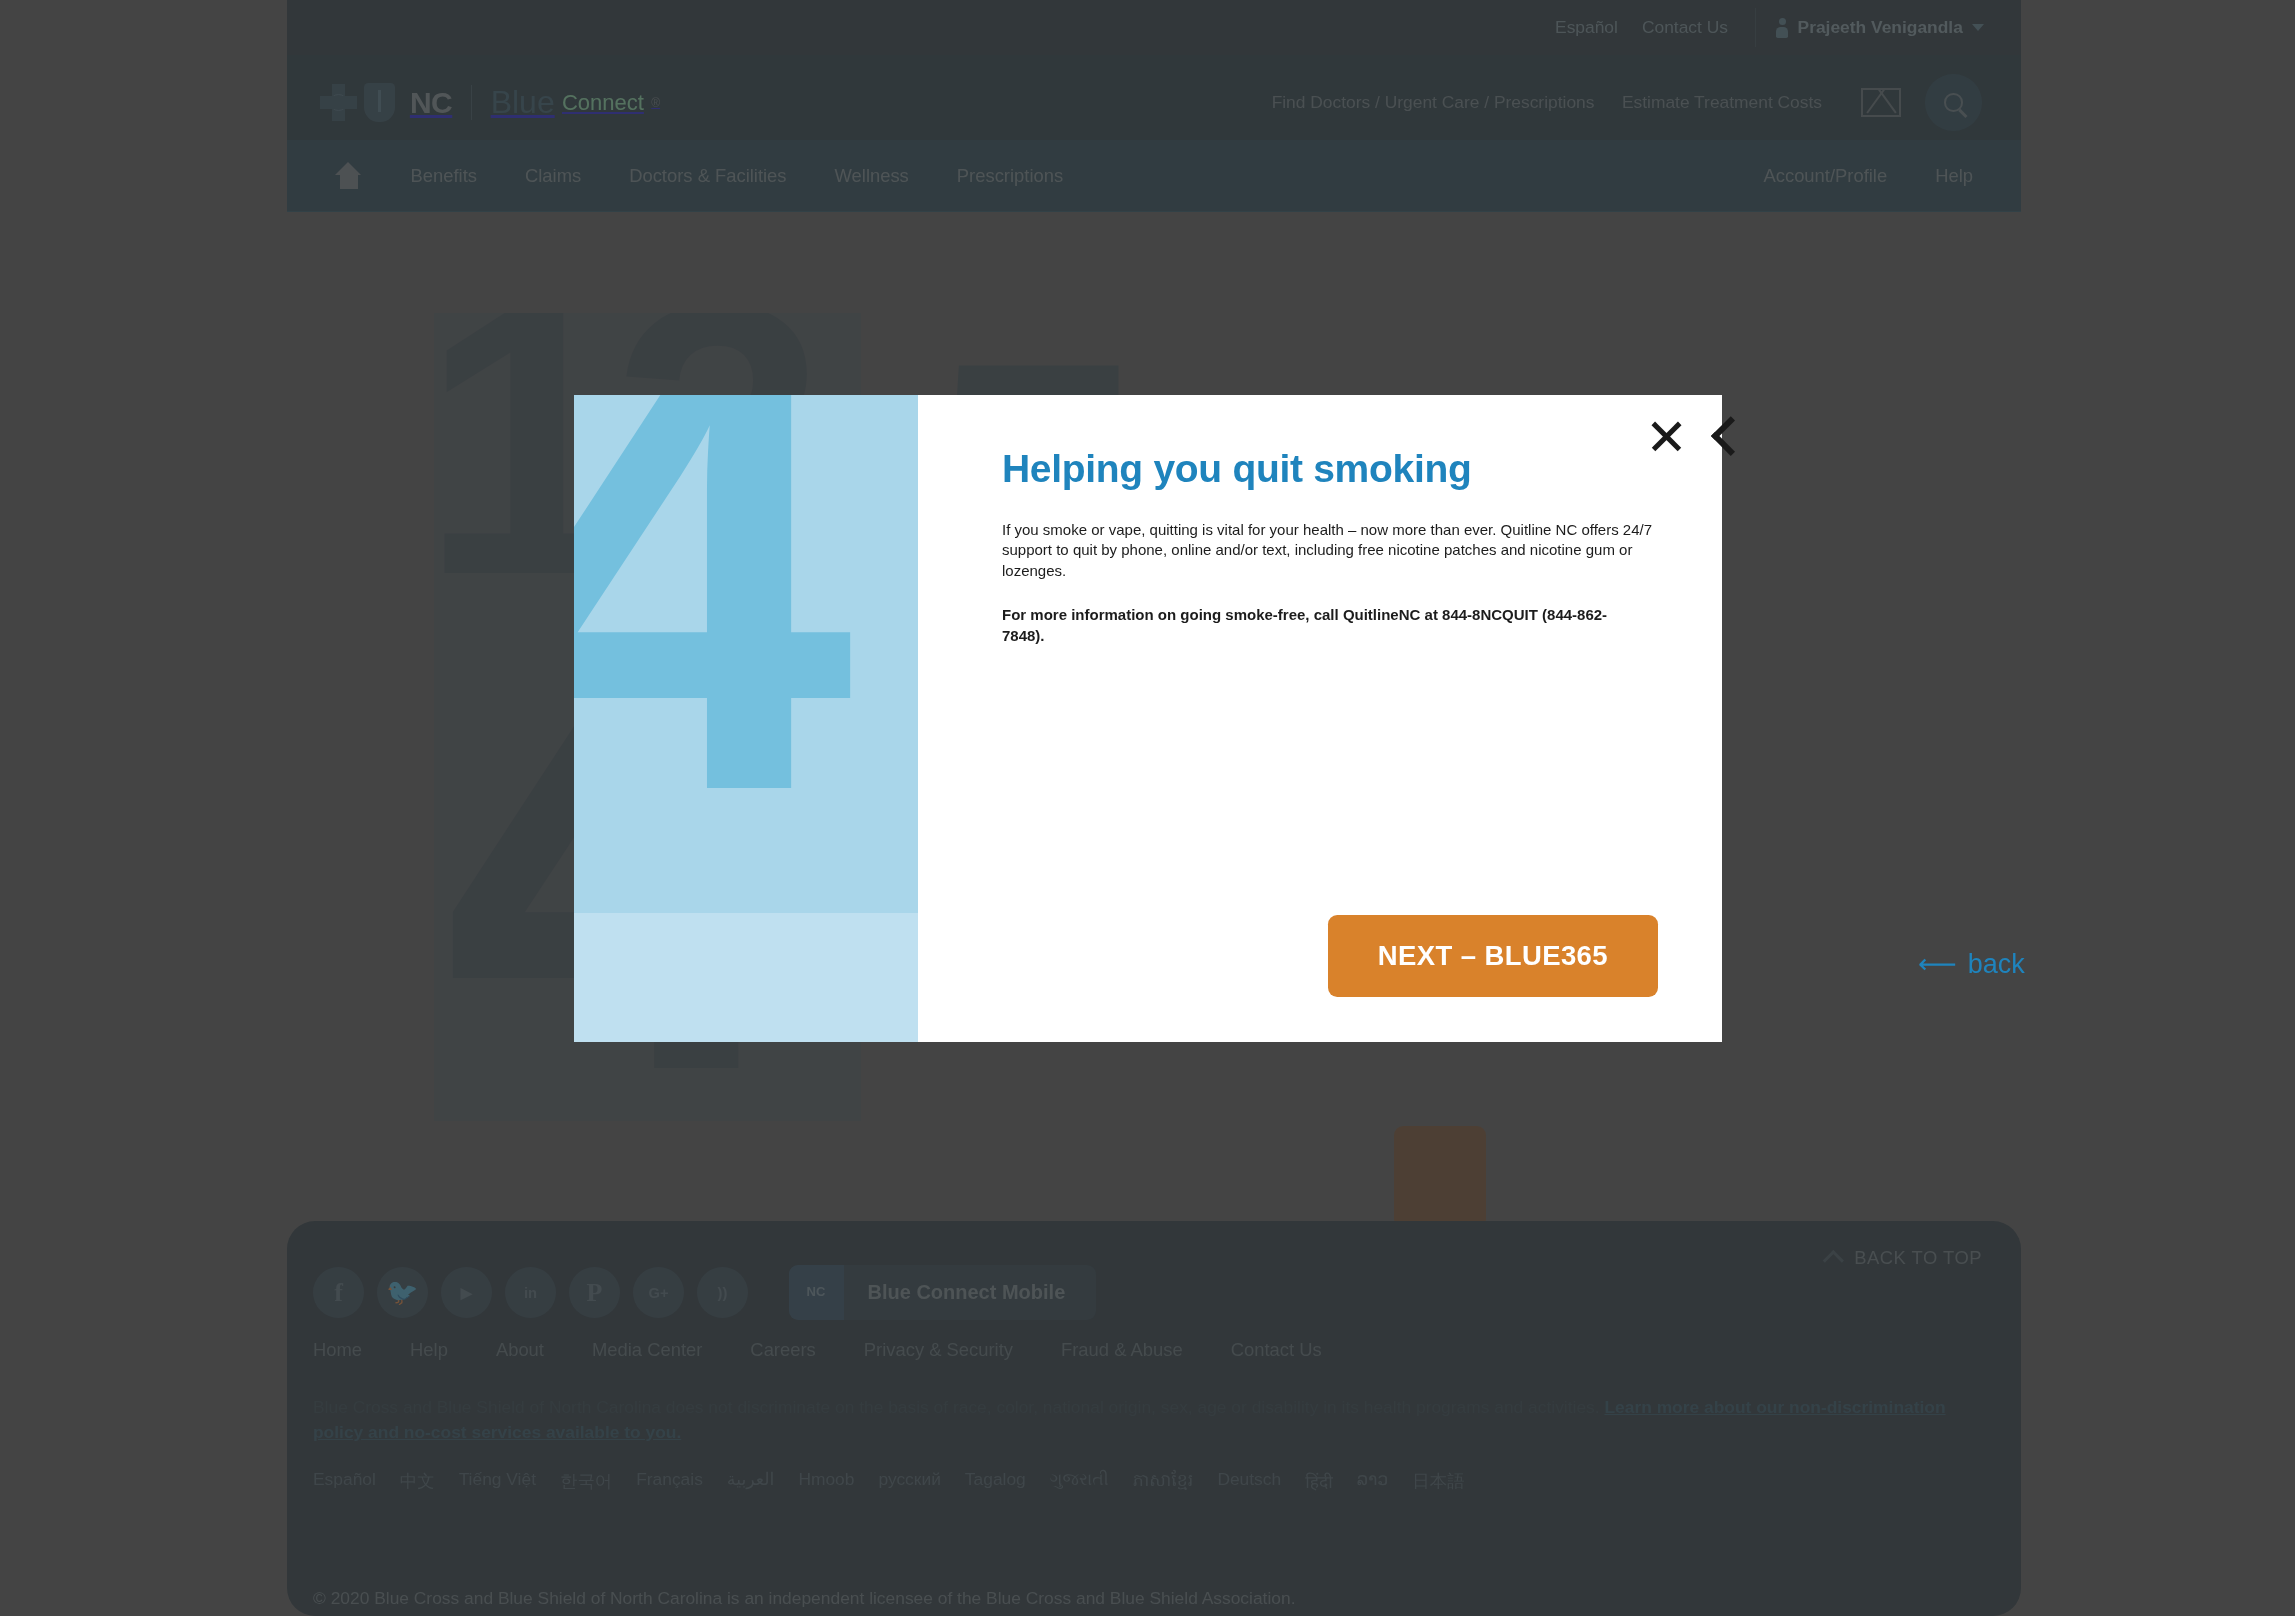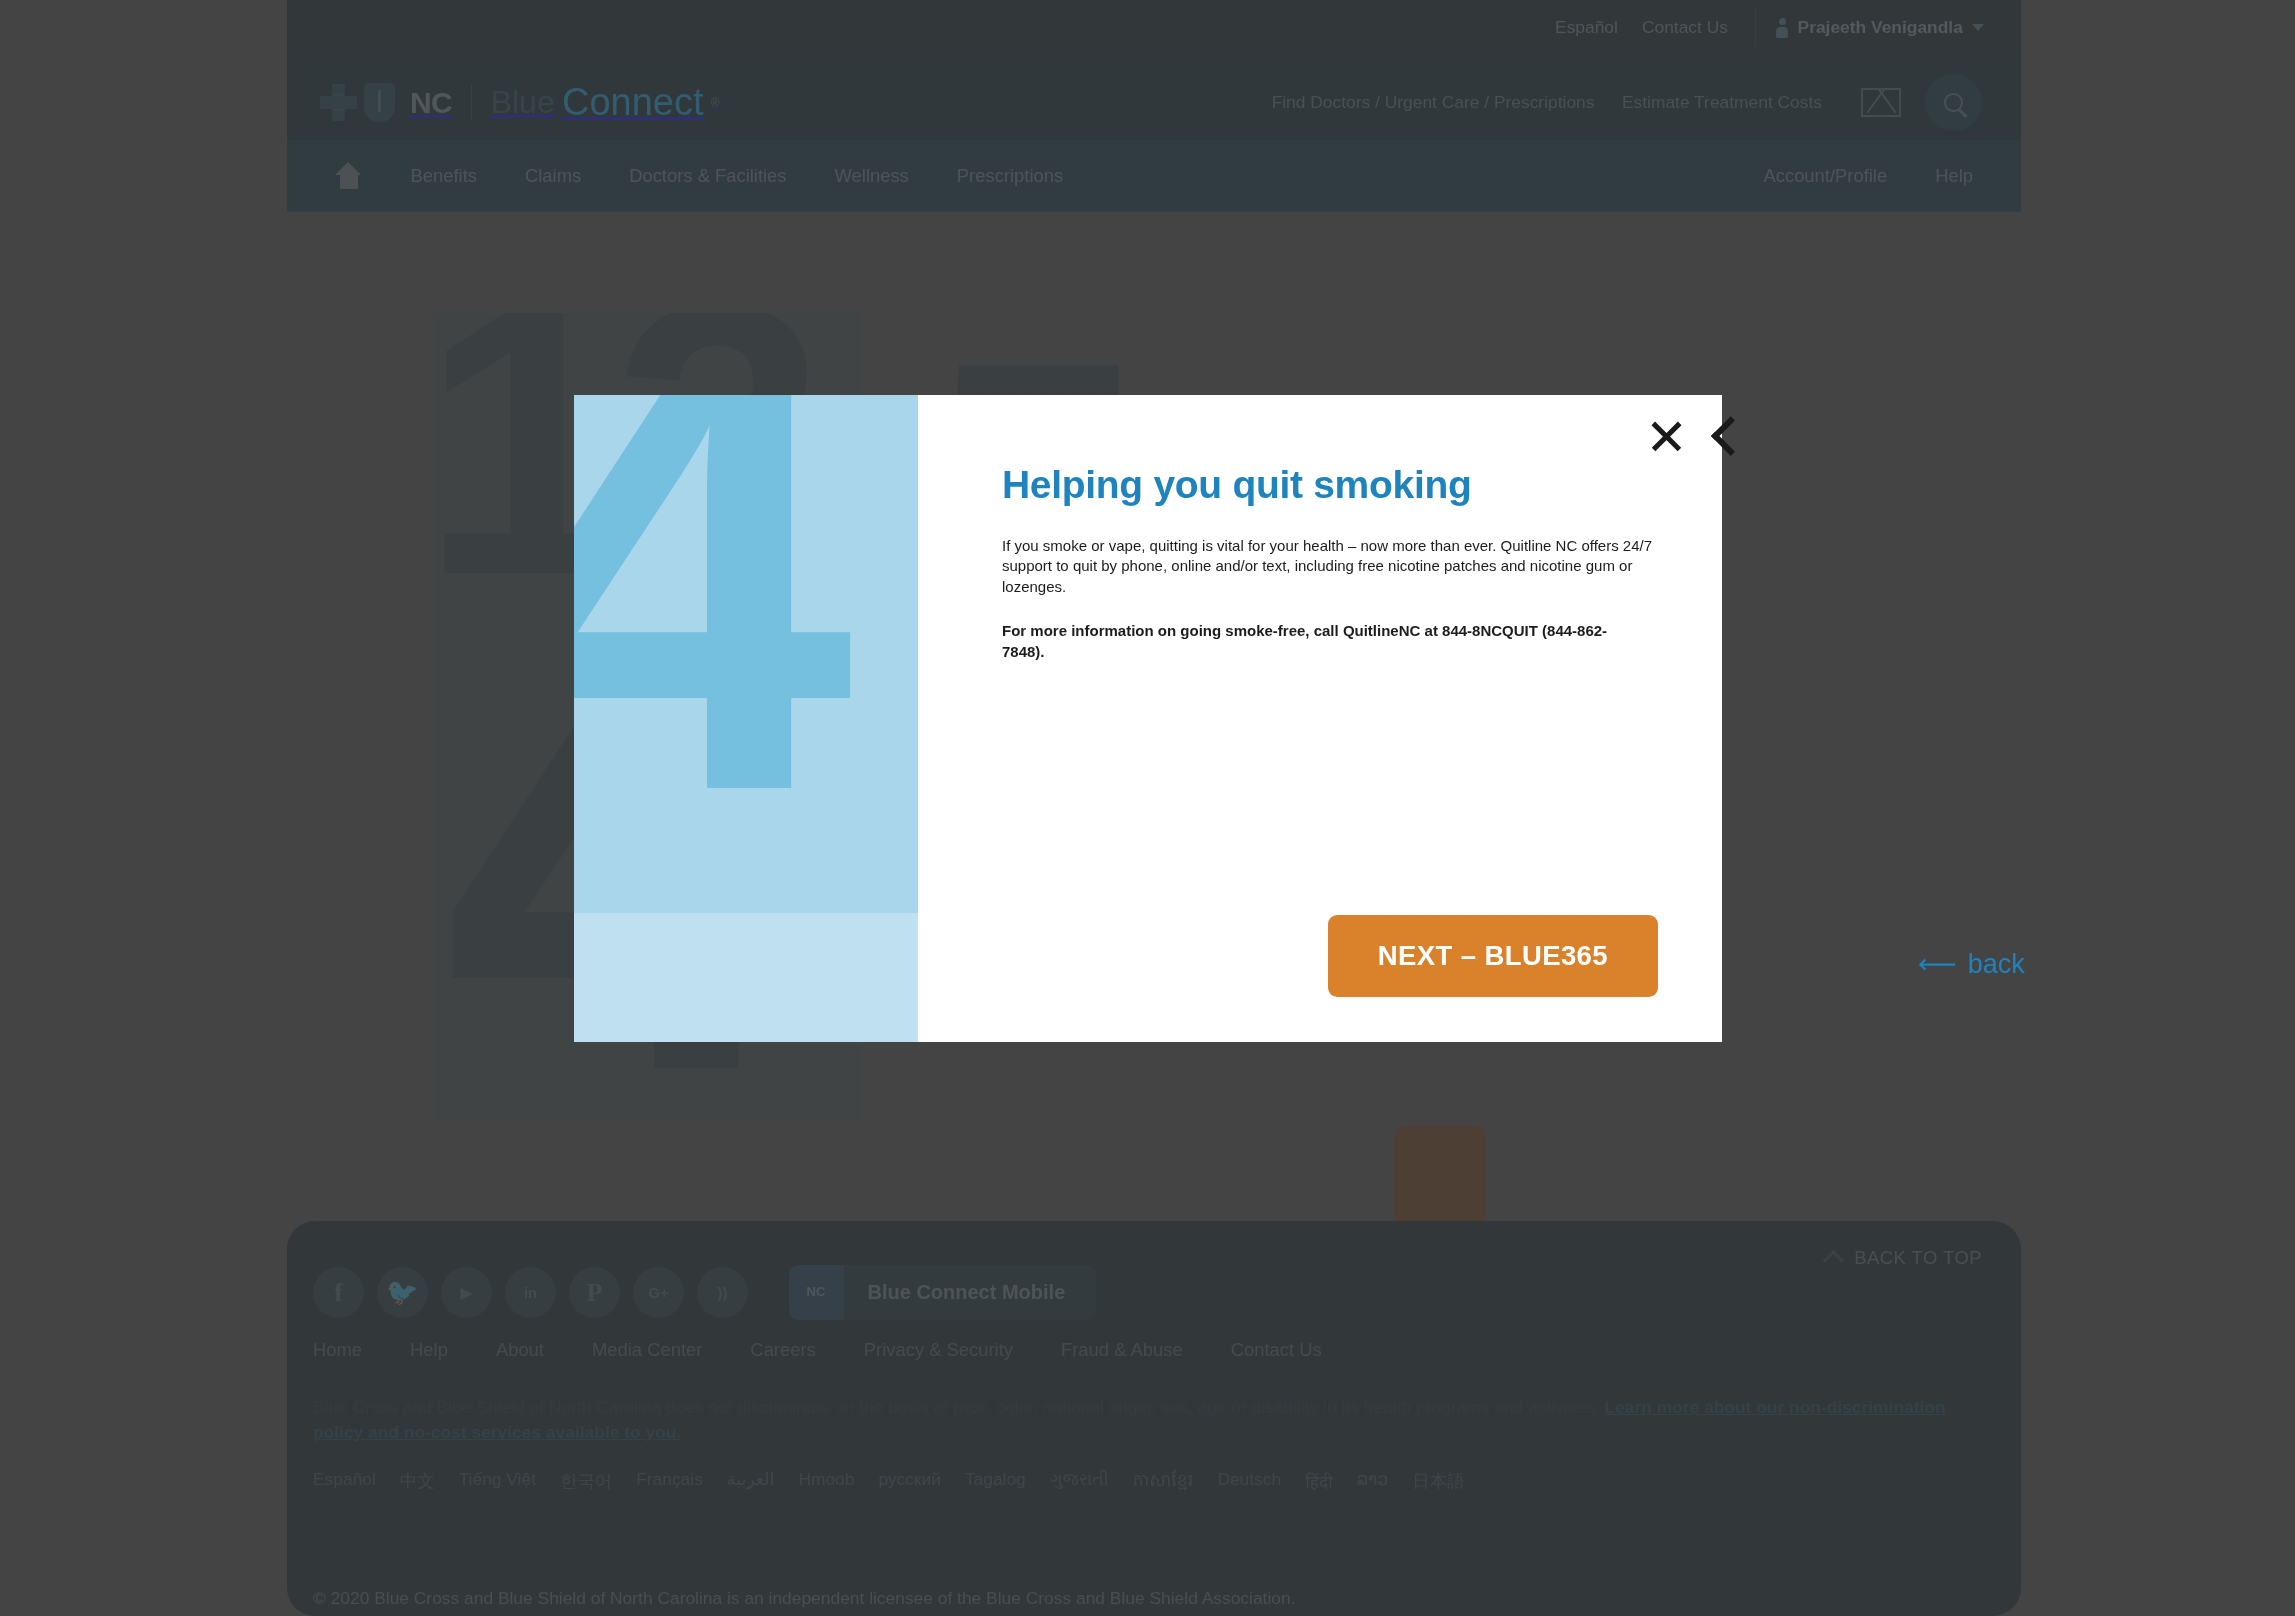--- a/index.html
+++ b/index.html
@@ -82,21 +82,21 @@
   .shield-mark::after {
     content: ""; position: absolute; left: 13.8px; top: 7.3px;
     width: 2.8px; height: 22px; background: #3f6c82;
   }
   .logo-nc {
     color: #7b8c92; font-size: 30px; font-weight: bold;
     letter-spacing: -0.5px; margin-left: 7.3px;
   }
   .logo-divider { width: 1.8px; height: 35px; background: #274654; margin: 0 11px; }
   .logo-blue { color: #1d4f66; font-size: 32px; font-weight: normal; }
-  .logo-connect { color: #0ea5e9; font-size: 38px; }
+  .logo-connect { color: #86efac; font-size: 22px; }
   .logo-tm { color: #5c6e75; font-size: 12px; vertical-align: super; }
 
   .brand-right {
     margin-left: auto; display: flex; align-items: center; padding-right: 39px;
   }
   .brand-link {
     color: #62777f; font-size: 17.4px; text-decoration: none;
     margin-left: 27.5px; white-space: nowrap;
   }
   .mail-icon {
@@ -292,21 +292,21 @@
     background: #bfe0f0;
   }
   .mi-four {
     position: absolute;
     font-family: "Liberation Sans", sans-serif;
     font-weight: bold; font-size: 643px; line-height: 0.8;
     color: #74c0de;
     left: -78px; top: -87px;
   }
   .modal-body {
-    flex: 1; position: relative; padding: 68px 64px 0 84px;
+    flex: 1; position: relative; padding: 52px 64px 0 84px;
   }
   .modal-close {
     position: absolute; right: 35px; top: 20px;
     width: 42px; height: 42px; background: none; border: none;
     cursor: pointer; padding: 0;
   }
   .modal-close::before, .modal-close::after {
     content: ""; position: absolute; left: 2.8px; top: 19px;
     width: 37px; height: 4.6px; background: #1a1a1a;
   }

